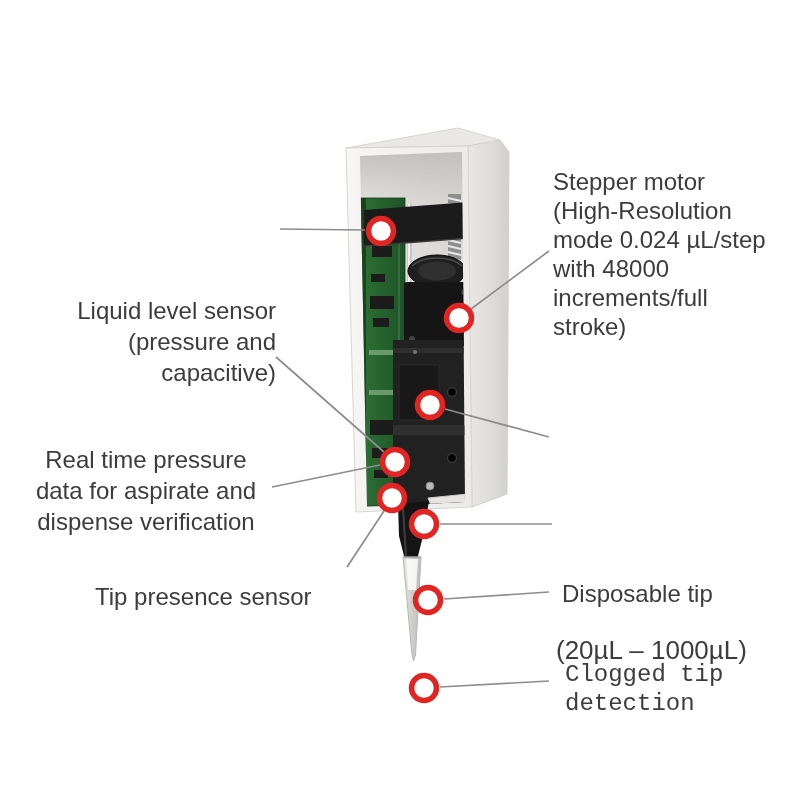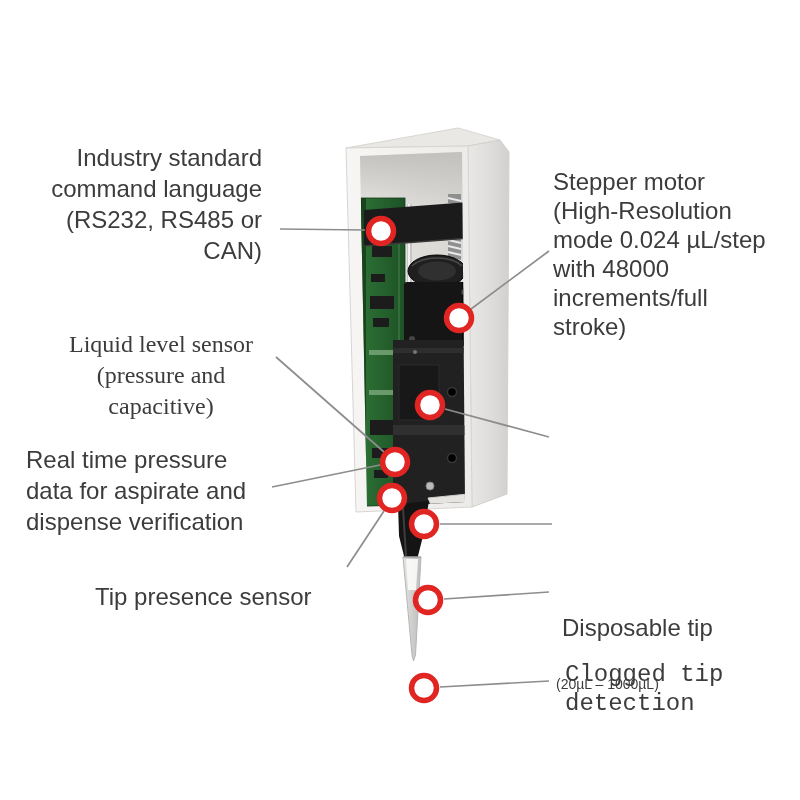--- a/index.html
+++ b/index.html
@@ -6,28 +6,28 @@
   #stage{
     position:relative;width:800px;height:800px;background:#ffffff;overflow:hidden;
     font-family:"Liberation Sans","DejaVu Sans",sans-serif;
   }
   #device-svg{position:absolute;left:0;top:0;width:800px;height:800px;}
   .callout{
     position:absolute;font-size:24px;line-height:31px;color:#3c3c3c;
     white-space:pre-line;
   }
   #co-industry{left:40px;top:142px;width:222px;text-align:right;}
-  #co-liquid{left:46px;top:329px;width:230px;text-align:center;font-family:Liberation Serif, serif;}
-  #co-realtime{left:26px;top:444px;width:240px;text-align:left;}
+  #co-liquid{left:46px;top:295px;width:230px;text-align:right;}
+  #co-realtime{left:26px;top:444px;width:240px;text-align:center;}
   #co-tippresence{left:95px;top:581px;width:265px;text-align:left;}
   #co-stepper{left:553px;top:167px;width:240px;line-height:29px;}
   #co-syringe{left:553px;top:426px;width:230px;}
   #co-ejector{left:560px;top:509px;width:200px;}
-  #co-disposable{left:556px;top:586px;width:230px;line-height:28px;}
-  #co-disposable .sub{font-size:14px;display:block;}
+  #co-disposable{left:556px;top:552px;width:230px;line-height:28px;}
+  #co-disposable .sub{font-size:26px;display:block;}
   #co-disposable .ttl{display:block;padding-left:6px;}
   #co-clogged{left:565px;top:660px;width:200px;line-height:29px;font-family:Liberation Mono, monospace;}
 </style>
 </head>
 <body>
 
 <div id="stage">
 
   <svg id="device-svg" viewBox="0 0 800 800">
     <defs>
@@ -186,24 +186,20 @@
         <circle cx="459" cy="318" r="12.5" fill="#ffffff" stroke="#e02523" stroke-width="5.5"></circle>
         <circle cx="430" cy="405" r="12.5" fill="#ffffff" stroke="#e02523" stroke-width="5.5"></circle>
         <circle cx="395" cy="462" r="12.5" fill="#ffffff" stroke="#e02523" stroke-width="5.5"></circle>
         <circle cx="392" cy="498" r="12.5" fill="#ffffff" stroke="#e02523" stroke-width="5.5"></circle>
         <circle cx="424" cy="524" r="12.5" fill="#ffffff" stroke="#e02523" stroke-width="5.5"></circle>
         <circle cx="428" cy="600" r="12.5" fill="#ffffff" stroke="#e02523" stroke-width="5.5"></circle>
         <circle cx="424" cy="688" r="12.5" fill="#ffffff" stroke="#e02523" stroke-width="5.5"></circle>
       </g>
   </svg>
 
-  <div class="callout" id="co-industry">Industry standard
-command language
-(RS232, RS485 or
-CAN)</div>
   <div class="callout" id="co-liquid">Liquid level sensor
 (pressure and
 capacitive)</div>
   <div class="callout" id="co-realtime">Real time pressure
 data for aspirate and
 dispense verification</div>
   <div class="callout" id="co-tippresence">Tip presence sensor</div>
   <div class="callout" id="co-stepper">Stepper motor
 (High-Resolution
 mode 0.024 µL/step

